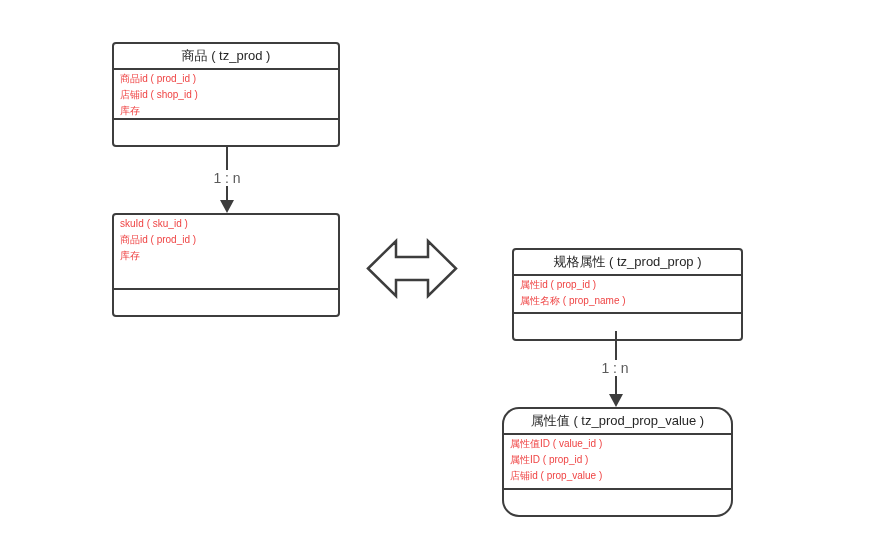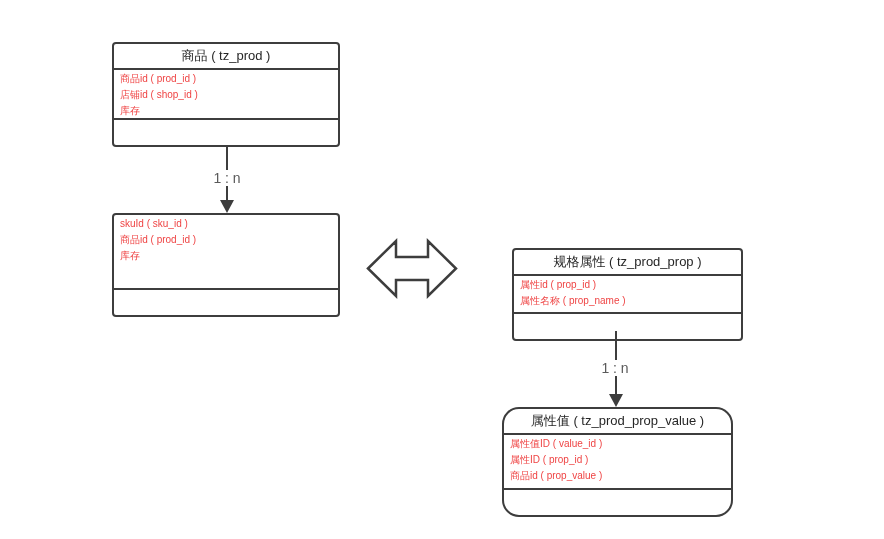--- a/index.html
+++ b/index.html
@@ -137,18 +137,18 @@
 
   <div class="conn-line" id="conn2-line"></div>
   <div class="conn-arrowhead" id="conn2-head"></div>
   <div class="rel-label" id="conn2-label">1 : n</div>
 
   <div class="entity" id="entity-value">
     <div class="entity-title">属性值 ( tz_prod_prop_value )</div>
     <div class="entity-fields">
       <div class="field">属性值ID ( value_id )</div>
       <div class="field">属性ID ( prop_id )</div>
-      <div class="field">商品id ( prop_value )</div>
+      <div class="field">店铺id ( prop_value )</div>
     </div>
     <div class="entity-footer"></div>
   </div>
 
 </div>
 
 </body></html>

